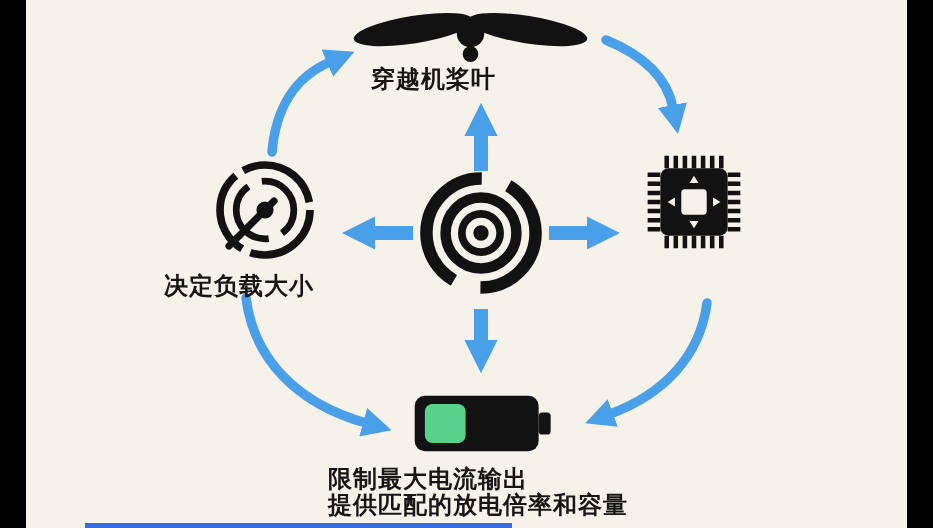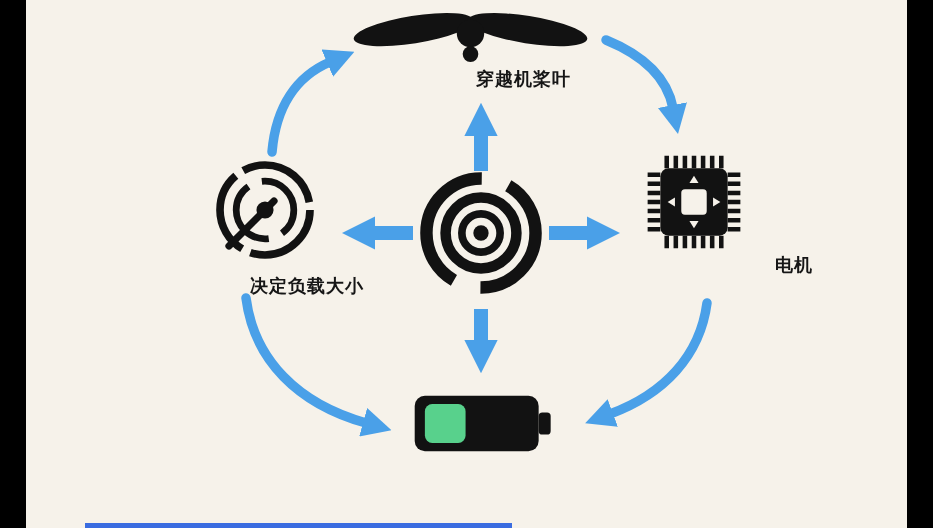--- a/index.html
+++ b/index.html
@@ -13,23 +13,23 @@
     background:var(--background,#f6f2ea);
   }
   .letterbox{position:absolute;top:0;height:528px;background:var(--letterbox_black,#000);}
   .lb-left{left:0;width:26px;}
   .lb-right{right:0;width:26px;}
   .icon{position:absolute;}
   .icon svg{display:block;width:100%;height:100%;}
   .ink{fill:var(--icon_black,#111);}
   .ink-stroke{stroke:var(--icon_black,#111);fill:none;}
   .label{
-    position:absolute;text-align:right;
+    position:absolute;text-align:left;
     color:var(--text_black,#161616);
-    font-size:18px;font-weight:600;letter-spacing:1px;line-height:26px;
+    font-size:24px;font-weight:600;letter-spacing:1px;line-height:26px;
     white-space:nowrap;
   }
   .arrows{position:absolute;left:0;top:0;width:933px;height:528px;pointer-events:none;}
   .arrows path.shaft{stroke:var(--arrow_blue,#4aa0e8);fill:none;}
   .arrows marker path{fill:var(--arrow_blue,#4aa0e8);}
   .shaft.straight{stroke-width:14;stroke-linecap:butt;}
   .shaft.curved{stroke-width:9.5;stroke-linecap:round;}
   .progress{
     position:absolute;left:85px;bottom:0;width:427px;height:5px;
     background:var(--progress_blue,#3a6ce0);
@@ -100,28 +100,31 @@
            M25 92V106 M35 92V106 M45 92V106 M55 92V106 M65 92V106 M75 92V106 M85 92V106"></path>
       <rect class="ink" x="18" y="18" width="74" height="74" rx="9"></rect>
       <rect class="chip-accent" x="41" y="41" width="28" height="28" rx="4"></rect>
       <path class="chip-accent" d="M50 34 h10 l-5 -8 Z"></path>
       <path class="chip-accent" d="M50 76 h10 l-5 8 Z"></path>
       <path class="chip-accent" d="M34 50 v10 l-8 -5 Z"></path>
       <path class="chip-accent" d="M76 50 v10 l8 -5 Z"></path>
     </svg>
   </div>
   <div class="label" style="left:573px;top:252px;width:240px;">
-    <div>电机</div>
   </div>
 
   <div class="icon" style="left:411px;top:390px;width:148px;height:67px;">
     <svg viewBox="0 0 160 72">
       <rect class="ink" x="4" y="6" width="134" height="60" rx="11"></rect>
       <rect class="ink" x="138" y="24" width="13" height="24" rx="4"></rect>
       <rect class="battery-fill" x="15" y="15" width="44" height="42" rx="8"></rect>
     </svg>
   </div>
+  <div class="label" style="left:328px;top:466px;width:344px;">
+    <div>限制最大电流输出</div>
+    <div>提供匹配的放电倍率和容量</div>
+  </div>
 
   <div class="letterbox lb-left"></div>
   <div class="letterbox lb-right"></div>
   <div class="progress"></div>
 
 </div>
 
 </body></html>

